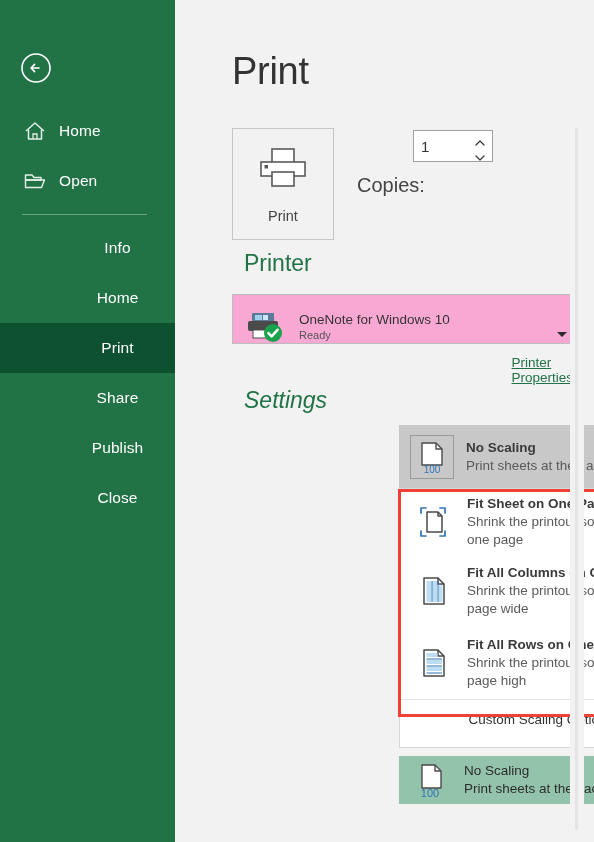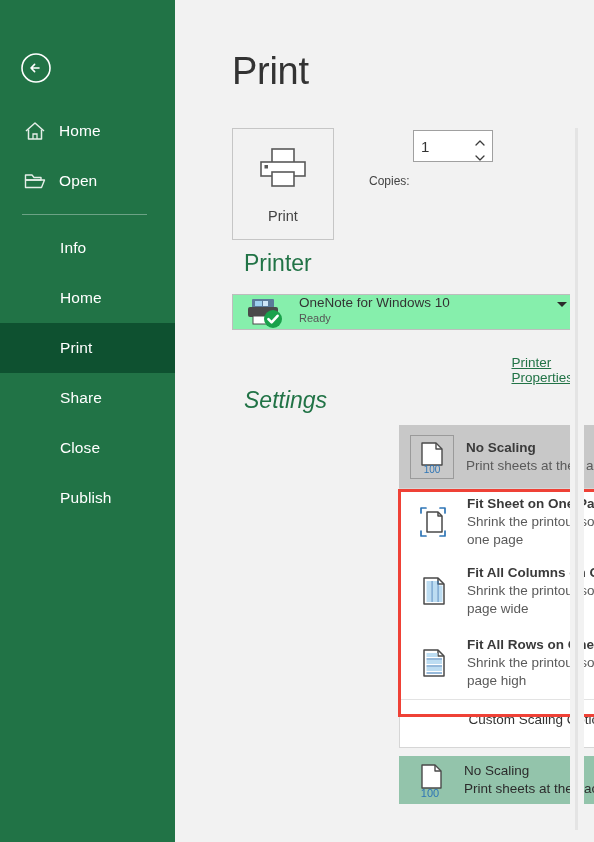--- a/index.html
+++ b/index.html
@@ -19,21 +19,21 @@
   }
   .nav-list{position:absolute;left:0;top:106px;width:175px;}
   .nav-item{
     position:relative;height:50px;display:flex;align-items:center;
     padding-left:22px;box-sizing:border-box;cursor:pointer;
   }
   .nav-item .nav-ico{width:26px;height:26px;flex:0 0 26px;display:block;margin-right:11px;}
   .nav-item .nav-lbl{
     color:#ffffff;font-size:15.5px;font-weight:400;letter-spacing:.1px;
   }
-  .nav-item.plain{padding-left:60px;}
+  .nav-item.plain{padding-left:60px;justify-content:center;}
   .nav-item.active{background:#0e5130;}
   .nav-sep{
     height:1px;background:rgba(255,255,255,.34);
     margin:8px 28px 8px 22px;
   }
   
   #main{
     position:absolute;left:175px;top:0;width:419px;height:842px;
     background:#f2f2f2;
   }
@@ -44,21 +44,21 @@
   
   #print-btn{
     position:absolute;left:57px;top:128px;width:100px;height:110px;
     background:#f2f2f2;border:1px solid #c6c6c6;
     display:flex;flex-direction:column;align-items:center;justify-content:center;
     cursor:pointer;
   }
   #print-btn .plabel{font-size:14.5px;color:#444;margin-top:12px;}
   
   #copies-label{
-    position:absolute;left:194px;top:136px;font-size:12px;color:#444;margin-top:38px;
+    position:absolute;left:182px;top:136px;font-size:20px;color:#444;margin-top:38px;
   }
   #copies-box{
     position:absolute;left:238px;top:130px;width:80px;height:32px;
     border:1px solid #a0a0a0;background:#ffffff;box-sizing:border-box;
   }
   #copies-input{
     border:0;outline:0;background:transparent;width:52px;height:30px;
     font-family:"Liberation Sans",sans-serif;font-size:15px;color:#333;
     padding:0 0 0 7px;box-sizing:border-box;
   }
@@ -68,23 +68,23 @@
   }
   .spin{width:14px;height:10px;cursor:pointer;display:block;}
   
   .sec-h{
     position:absolute;left:69px;font-size:23px;font-weight:300;color:#217346;
   }
   #printer-h{top:250px;}
   #settings-h{top:387px;font-style:italic;}
   
   #printer-combo{
-    position:absolute;left:57px;top:294px;width:352px;height:36px;
-    background:#86efac;border:1px solid #bdbdbd;box-sizing:border-box;
-    display:flex;align-items:flex-start;cursor:pointer;
+    position:absolute;left:57px;top:294px;width:352px;height:50px;
+    background:#f9a8d4;border:1px solid #bdbdbd;box-sizing:border-box;
+    display:flex;align-items:flex-end;cursor:pointer;
   }
   #printer-combo .pico{width:44px;height:34px;margin:0 10px 0 12px;flex:0 0 44px;}
   #printer-combo .ptxt{flex:1 1 auto;line-height:1.25;}
   #printer-combo .pname{font-size:13.5px;color:#333;}
   #printer-combo .pstat{font-size:11px;color:#555;}
   #printer-combo .pcar{margin-right:14px;}
   #printer-props{
     position:absolute;left:398px;top:355px;transform:translateX(-100%);
     font-size:13.5px;color:#217346;text-decoration:underline;cursor:pointer;
   }
@@ -184,24 +184,24 @@
     <div class="nav-item plain">
       <span class="nav-lbl">Home</span>
     </div>
     <div class="nav-item plain active">
       <span class="nav-lbl">Print</span>
     </div>
     <div class="nav-item plain">
       <span class="nav-lbl">Share</span>
     </div>
     <div class="nav-item plain">
+      <span class="nav-lbl">Publish</span>
+    </div>
+    <div class="nav-item plain">
       <span class="nav-lbl">Close</span>
-    </div>
-    <div class="nav-item plain">
-      <span class="nav-lbl">Publish</span>
     </div>
 
   </div>
 </div>
 
 <div id="main">
 
   <div id="page-title">Print</div>
 
   <div id="print-btn">

